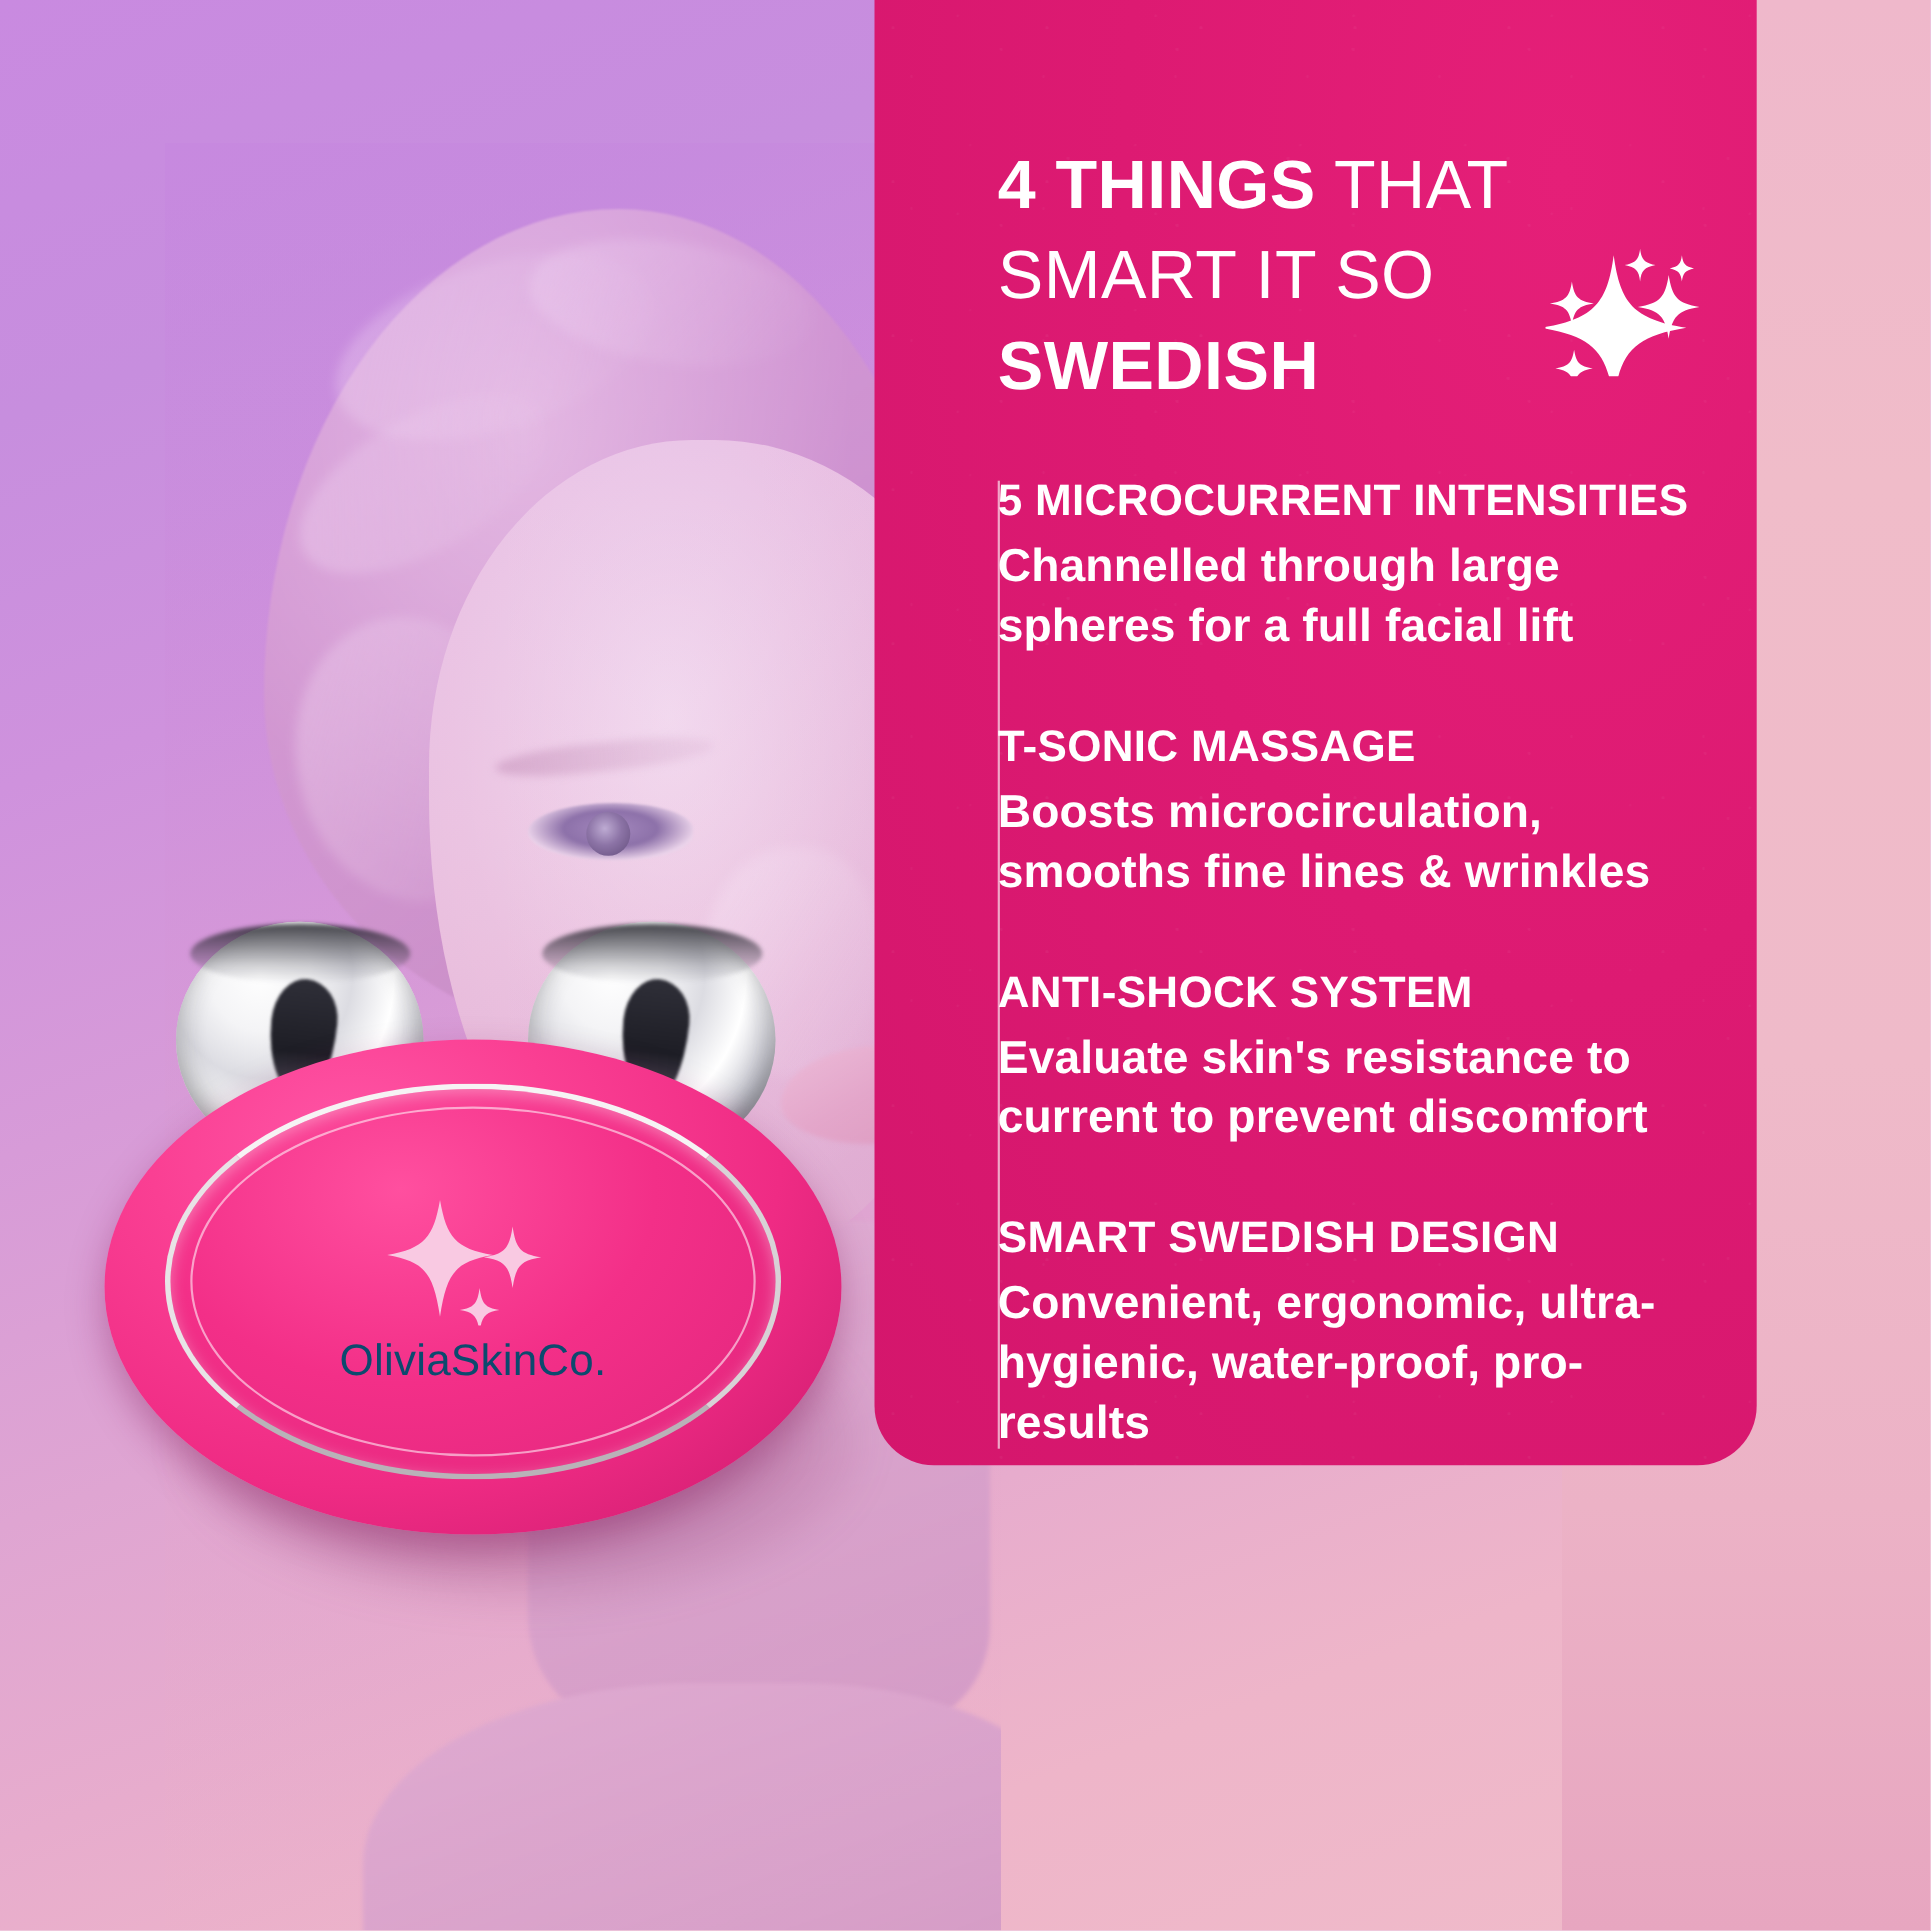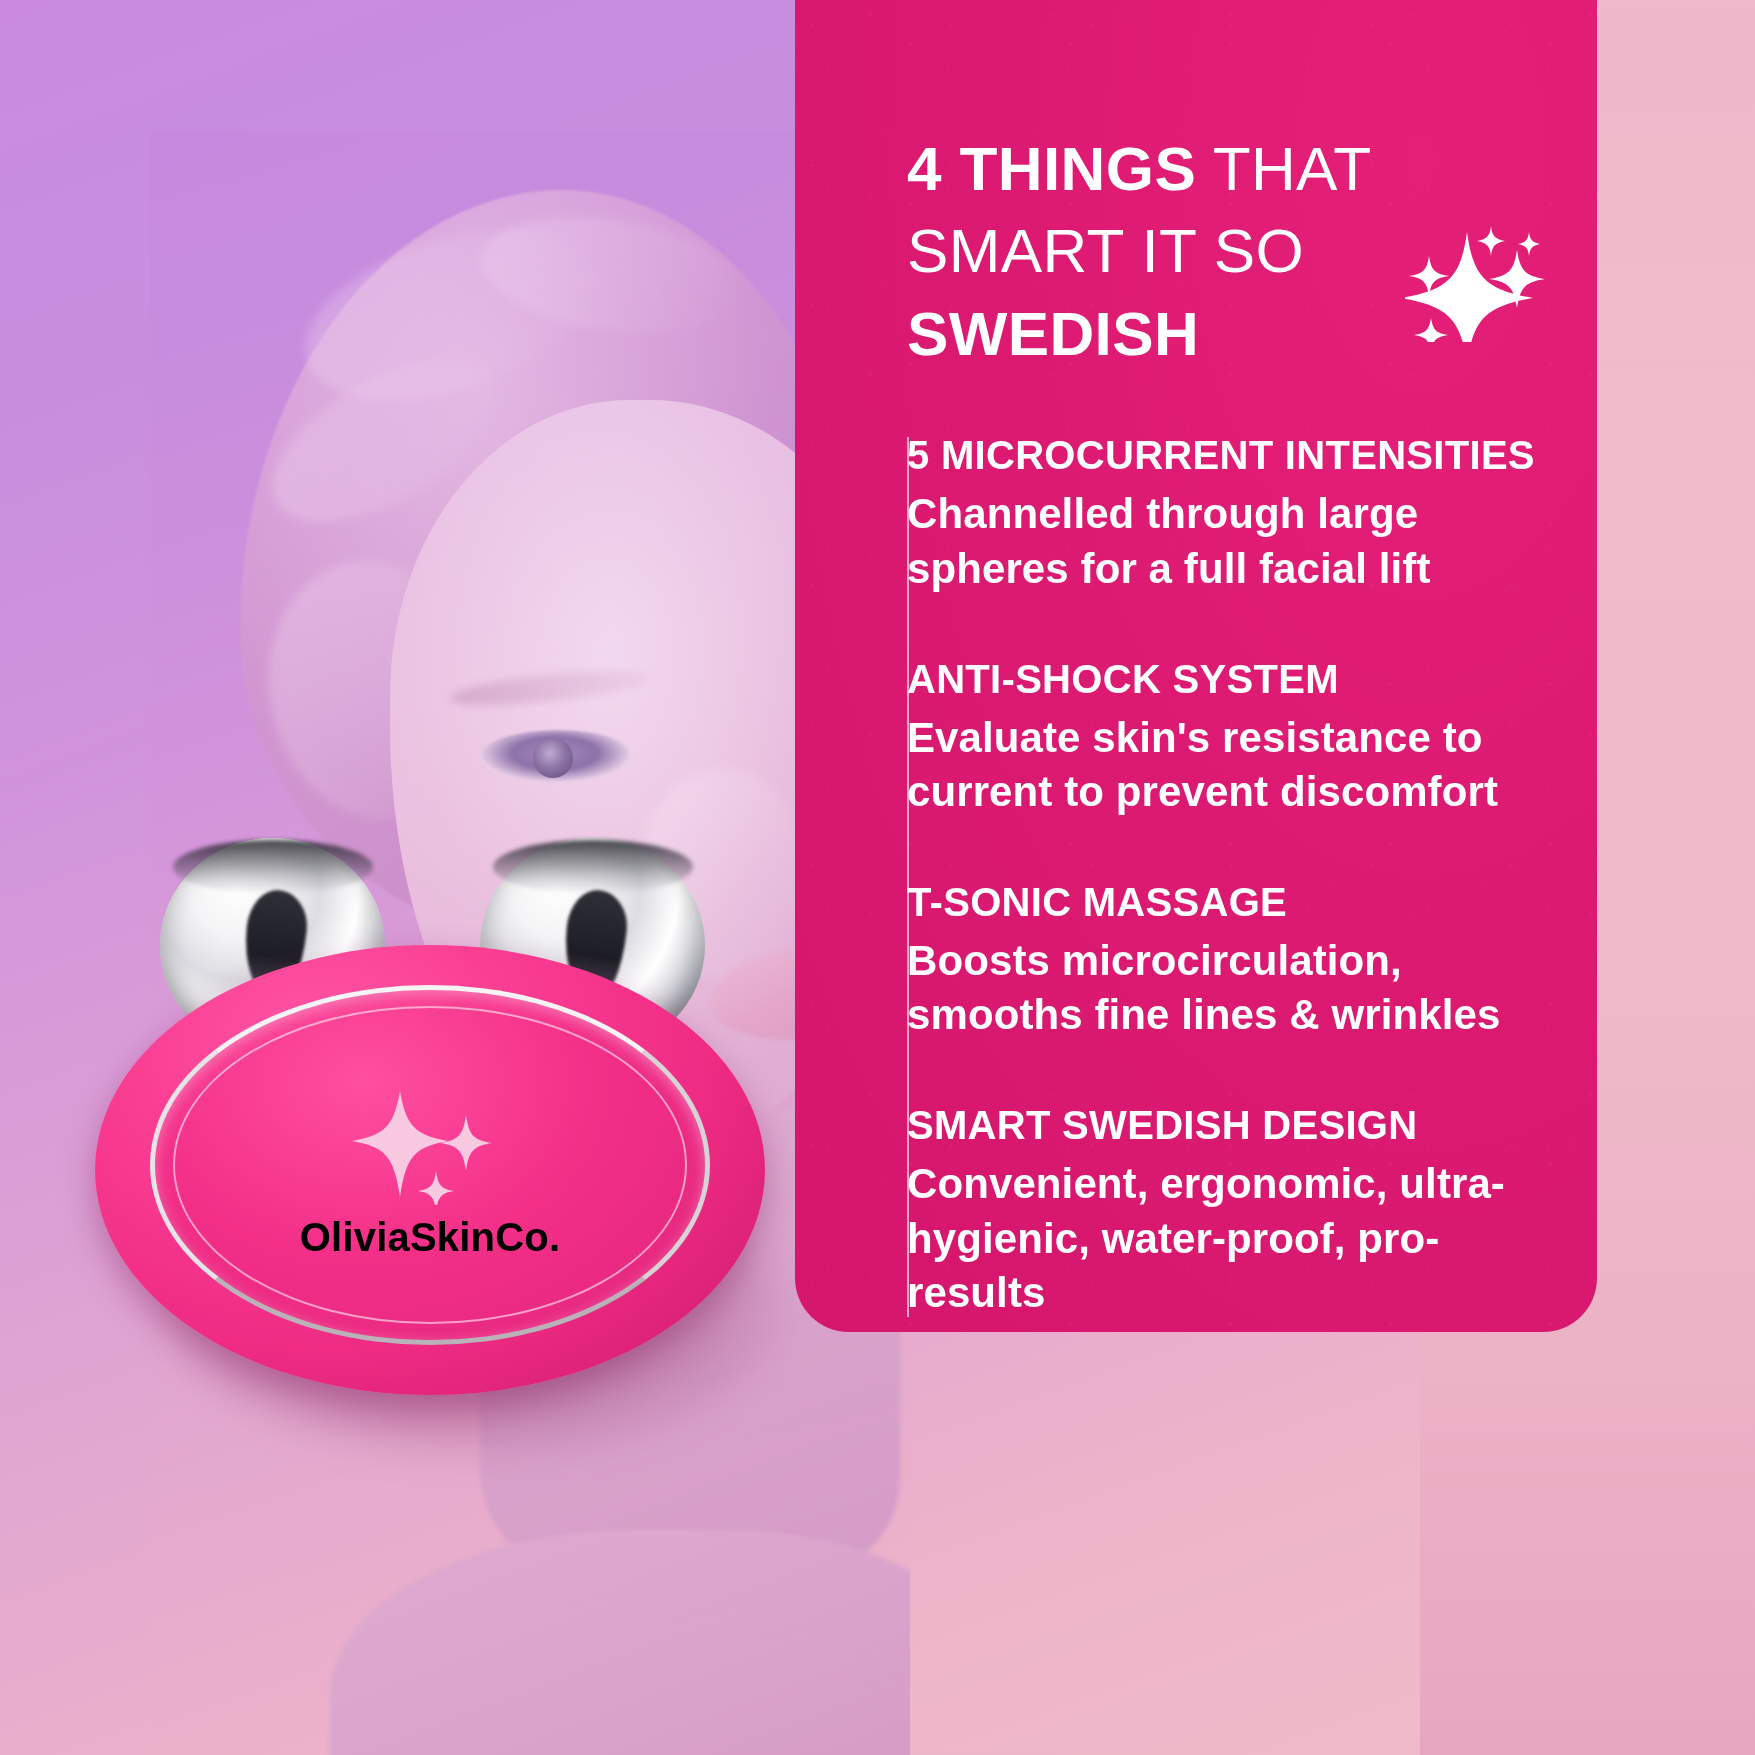--- a/index.html
+++ b/index.html
@@ -216,23 +216,23 @@
   .dev-sparkles {
     position: absolute;
     left: 245px; top: 255px;
     width: 170px; height: 120px;
   }
   .dev-brand {
     position: absolute;
     left: 0; top: 385px;
     width: 670px;
     text-align: center;
-    color: #000000;
+    color: #0c4a6e;
     font-size: 40px;
-    font-weight: 700;
+    font-weight: 400;
     letter-spacing: .2px;
   }
 
   
   .panel {
     position: absolute;
     left: 795px; top: 0;
     width: 802px;
     height: 1332px;
     border-radius: 0 0 54px 54px;
@@ -383,27 +383,27 @@
       </div>
 
       <div class="features">
 
         <div class="feature">
           <div class="f-title">5 MICROCURRENT INTENSITIES</div>
           <div class="f-body">Channelled through large spheres for a full facial lift</div>
         </div>
 
         <div class="feature">
+          <div class="f-title">T-SONIC MASSAGE</div>
+          <div class="f-body">Boosts microcirculation, smooths fine lines &amp; wrinkles</div>
+        </div>
+
+        <div class="feature">
           <div class="f-title">ANTI-SHOCK SYSTEM</div>
           <div class="f-body">Evaluate skin's resistance to current to prevent discomfort</div>
-        </div>
-
-        <div class="feature">
-          <div class="f-title">T-SONIC MASSAGE</div>
-          <div class="f-body">Boosts microcirculation, smooths fine lines &amp; wrinkles</div>
         </div>
 
         <div class="feature">
           <div class="f-title">SMART SWEDISH DESIGN</div>
           <div class="f-body">Convenient, ergonomic, ultra-hygienic, water-proof, pro-results</div>
         </div>
 
       </div>
     </div>
   </div>

